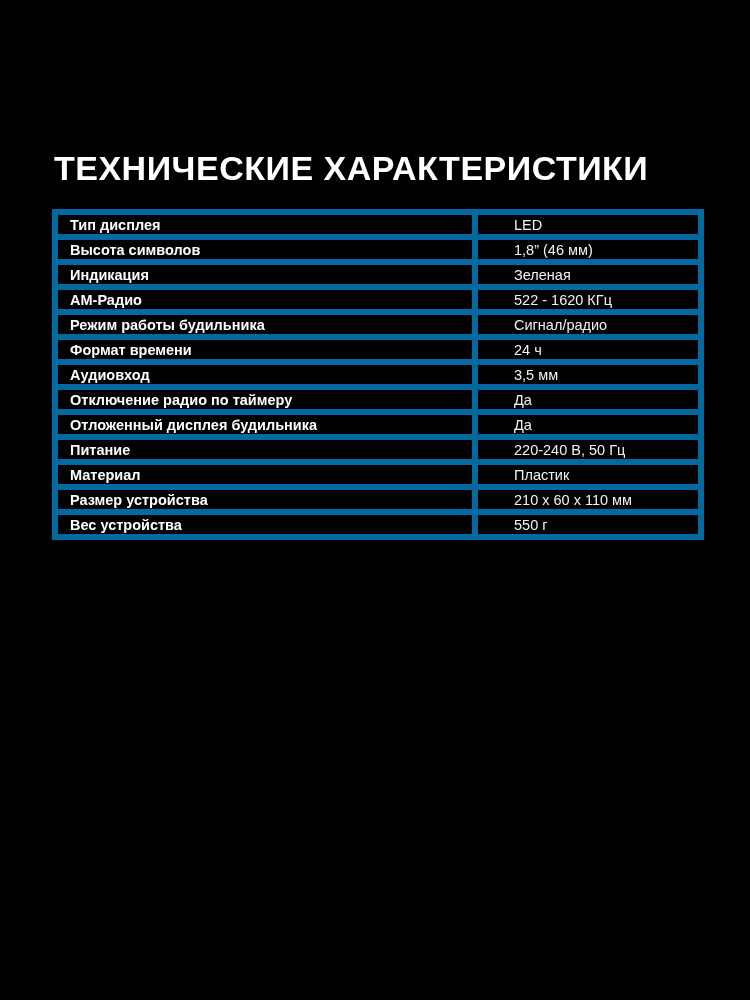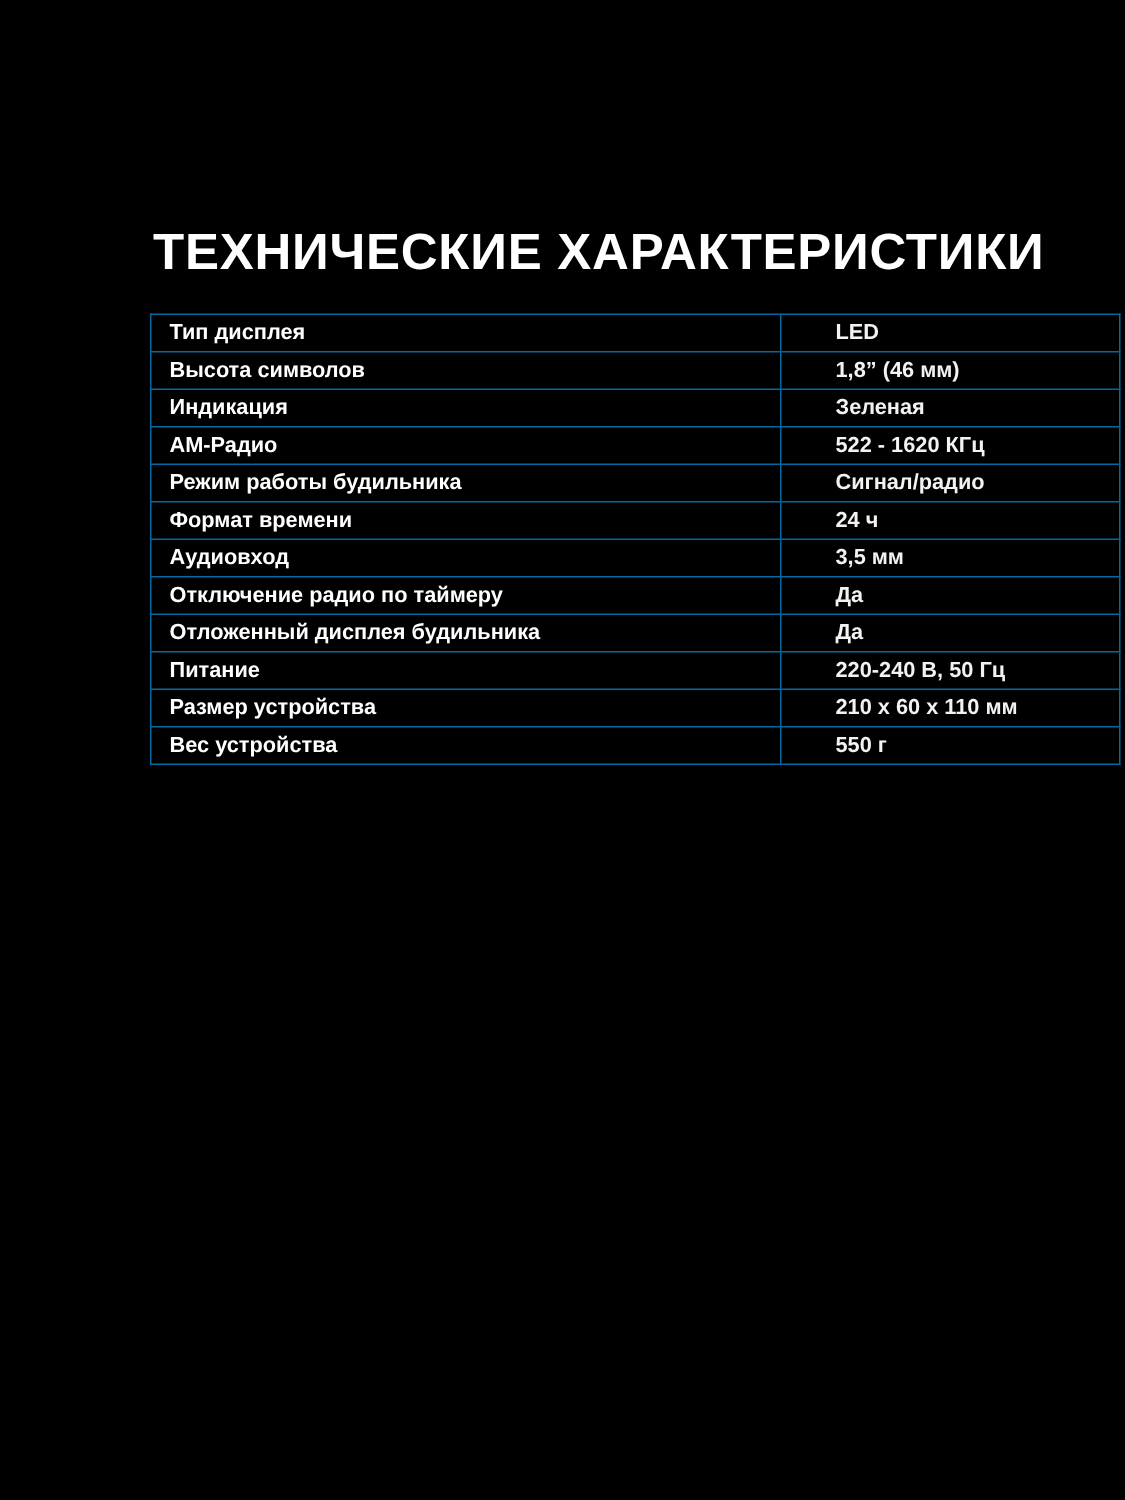--- a/index.html
+++ b/index.html
@@ -18,53 +18,52 @@
     width: 750px;
     height: 1000px;
     background: #000000;
     box-sizing: border-box;
   }
   .content {
     position: absolute;
     left: 52px;
     top: 150px;
     width: 646px;
-    margin-left: 48px;
   }
   .spec-title {
     color: #ffffff;
     font-size: 34px;
     font-weight: bold;
     letter-spacing: 0.5px;
     line-height: 1.1;
     margin: 0 0 22px 2px;
     white-space: nowrap;
   }
   table.spec-table {
     border-collapse: collapse;
     width: 646px;
     table-layout: fixed;
   }
   table.spec-table td {
-    border: 1px solid #0369a1;
+    border: 6px solid #0369a1;
     height: 25px;
     padding: 0 0 0 12px;
     color: #ffffff;
     font-size: 14.5px;
     vertical-align: middle;
     line-height: 1.15;
     box-sizing: border-box;
   }
   table.spec-table td.param {
     width: 420px;
     font-weight: bold;
   }
   table.spec-table td.value {
     width: 226px;
-    font-weight: bold;
+    font-weight: normal;
     color: #f2f2f2;
     padding-left: 36px;
   }
 </style>
 </head>
 <body>
 
 <div class="page">
   <div class="content">
     <h1 class="spec-title">ТЕХНИЧЕСКИЕ ХАРАКТЕРИСТИКИ</h1>
@@ -104,20 +103,24 @@
         </tr>
         <tr>
           <td class="param">Отложенный дисплея будильника</td>
           <td class="value">Да</td>
         </tr>
         <tr>
           <td class="param">Питание</td>
           <td class="value">220-240 В, 50 Гц</td>
         </tr>
         <tr>
+          <td class="param">Материал</td>
+          <td class="value">Пластик</td>
+        </tr>
+        <tr>
           <td class="param">Размер устройства</td>
           <td class="value">210 x 60 x 110 мм</td>
         </tr>
         <tr>
           <td class="param">Вес устройства</td>
           <td class="value">550 г</td>
         </tr>
       </tbody>
     </table>
   </div>

